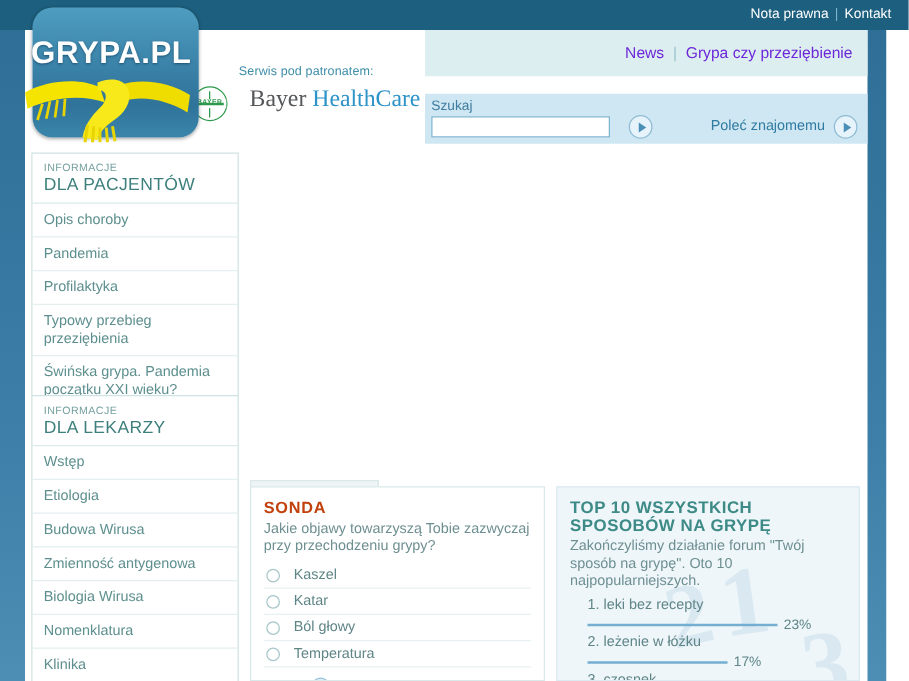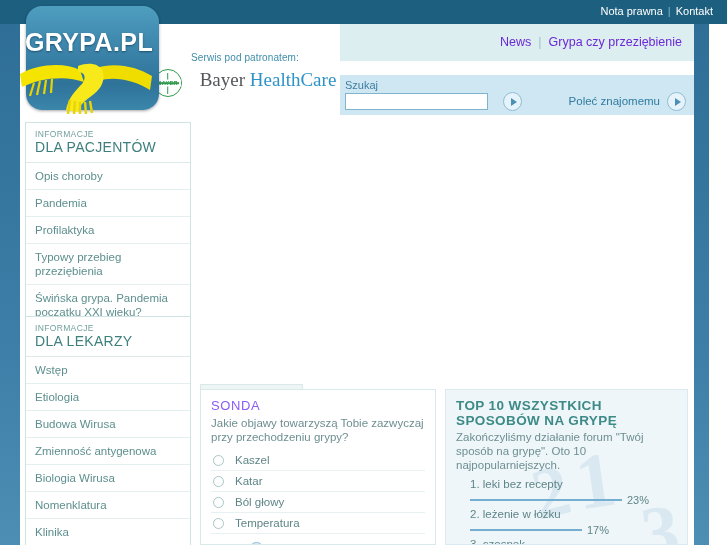--- a/index.html
+++ b/index.html
@@ -193,21 +193,21 @@
     background: #eef5f5; border: 1px solid #d9e8e8; border-bottom: none;
     z-index: 4;
   }
   .sonda {
     position: absolute; left: 200px; top: 389px;
     width: 236px; height: 156px;
     background: #ffffff; border: 1px solid #d9e8e8;
     padding: 8px 10px 0 10px; z-index: 5; overflow: hidden;
   }
   .sonda-title {
-    font-size: 13px; font-weight: normal; color: #8b5cf6;
+    font-size: 13px; font-weight: bold; color: #c2410c;
     letter-spacing: .6px; margin-bottom: 3px;
   }
   .sonda-q {
     font-size: 11.5px; color: #6e8f91; line-height: 14px; margin-bottom: 6px;
   }
   .sonda-opt {
     display: flex; align-items: center; gap: 11px;
     padding: 4px 2px; border-bottom: 1px solid #e8f1f1;
     font-size: 11.5px; color: #5f8587;
   }

